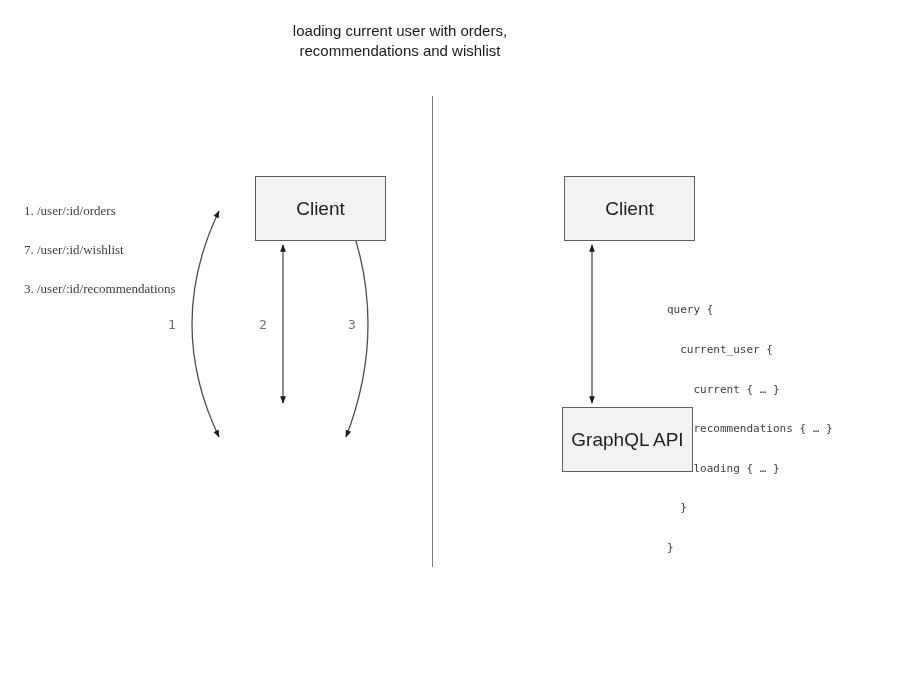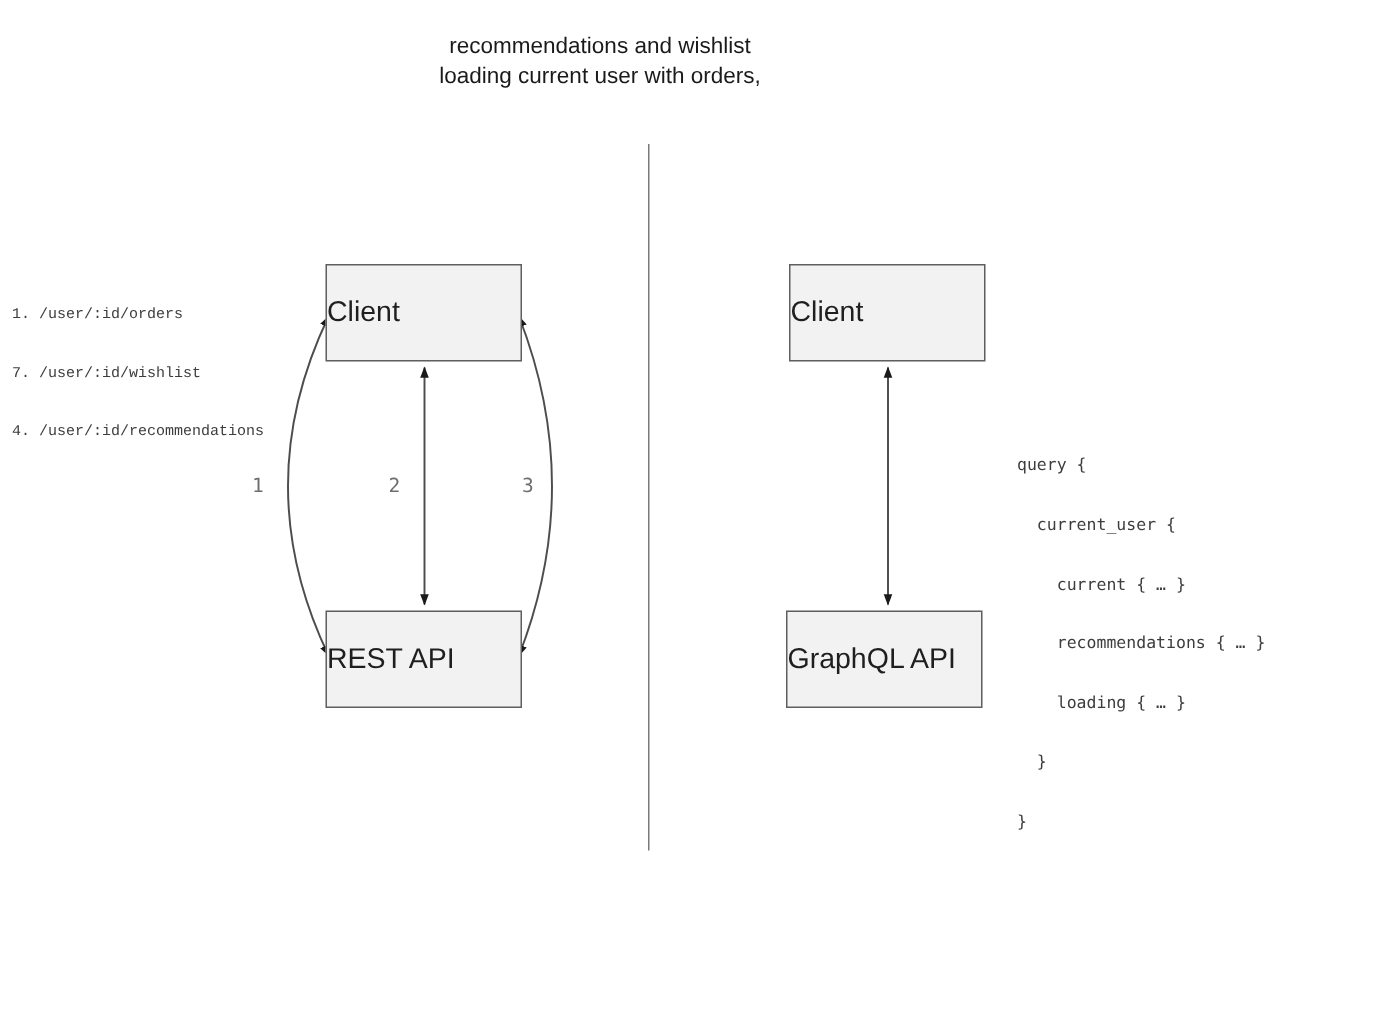--- a/index.html
+++ b/index.html
@@ -31,34 +31,36 @@
   }
   .node-box {
     position: absolute;
     width: 131px;
     height: 65px;
     box-sizing: border-box;
     background: #f2f2f2;
     border: 1.4px solid #5f5f5f;
     display: flex;
     align-items: center;
+    justify-content: center;
     font-size: 19px;
     color: #1f1f1f;
+    margin-left: 38px;
   }
   .box-client-left  { left: 217px; top: 176px; }
   .box-rest-api     { left: 217px; top: 407px; }
   .box-client-right { left: 526px; top: 176px; }
   .box-graphql-api  { left: 524px; top: 407px; }
 
   .endpoint-list {
     position: absolute;
-    left: 8px;
+    left: 24px;
     top: 178px;
-    font-family: Liberation Mono, monospace;
-    font-size: 10px;
+    font-family: Liberation Serif, serif;
+    font-size: 13px;
     line-height: 13px;
     color: #3d3d3d;
     white-space: pre;
   }
   .arrow-label {
     position: absolute;
     font-family: "DejaVu Sans Mono", monospace;
     font-size: 13px;
     color: #6e6e6e;
   }
@@ -68,38 +70,37 @@
 
   .query-block {
     position: absolute;
     left: 667px;
     top: 277px;
     font-family: "DejaVu Sans Mono", monospace;
     font-size: 11px;
     line-height: 13.2px;
     color: #3d3d3d;
     white-space: pre;
-    margin-left: 11px;
   }
   .arrows-layer {
     position: absolute;
     left: 0; top: 0;
     width: 917px;
     height: 689px;
     pointer-events: none;
   }
 </style>
 </head>
 <body>
 
 <div class="canvas">
 
   <div class="title">
+    <div>loading current user with orders,</div>
     <div>recommendations and wishlist</div>
-    <div>loading current user with orders,</div>
   </div>
 
   <div class="divider"></div>
 
   <svg class="arrows-layer" width="917" height="689" viewBox="0 0 917 689" xmlns="http://www.w3.org/2000/svg">
     <defs>
       <marker id="ah" viewBox="0 0 10 10" refX="8.5" refY="5" markerWidth="8" markerHeight="8" markerUnits="userSpaceOnUse" orient="auto-start-reverse">
         <path d="M0,1.4 L9.3,5 L0,8.6 Z" fill="#1a1a1a"></path>
       </marker>
     </defs>
@@ -109,30 +110,27 @@
     <path d="M 283 245 L 283 403" fill="none" stroke="#4d4d4d" stroke-width="1.3" marker-start="url(#ah)" marker-end="url(#ah)"></path>
 
     <path d="M 346 211 Q 390 324 346 437" fill="none" stroke="#4d4d4d" stroke-width="1.3" marker-start="url(#ah)" marker-end="url(#ah)"></path>
 
     <path d="M 592 245 L 592 403" fill="none" stroke="#4d4d4d" stroke-width="1.3" marker-start="url(#ah)" marker-end="url(#ah)"></path>
   </svg>
 
   <div class="endpoint-list">
     <div>1. /user/:id/orders</div>
     <div>7. /user/:id/wishlist</div>
-    <div>4. /user/:id/recommendations</div>
+    <div>3. /user/:id/recommendations</div>
   </div>
 
   <div class="node-box box-client-left">
     <span>Client</span>
   </div>
 
-  <div class="node-box box-rest-api">
-    <span>REST API</span>
-  </div>
 
   <span class="arrow-label lbl-1">1</span>
   <span class="arrow-label lbl-2">2</span>
   <span class="arrow-label lbl-3">3</span>
 
   <div class="node-box box-client-right">
     <span>Client</span>
   </div>
 
   <div class="node-box box-graphql-api">

